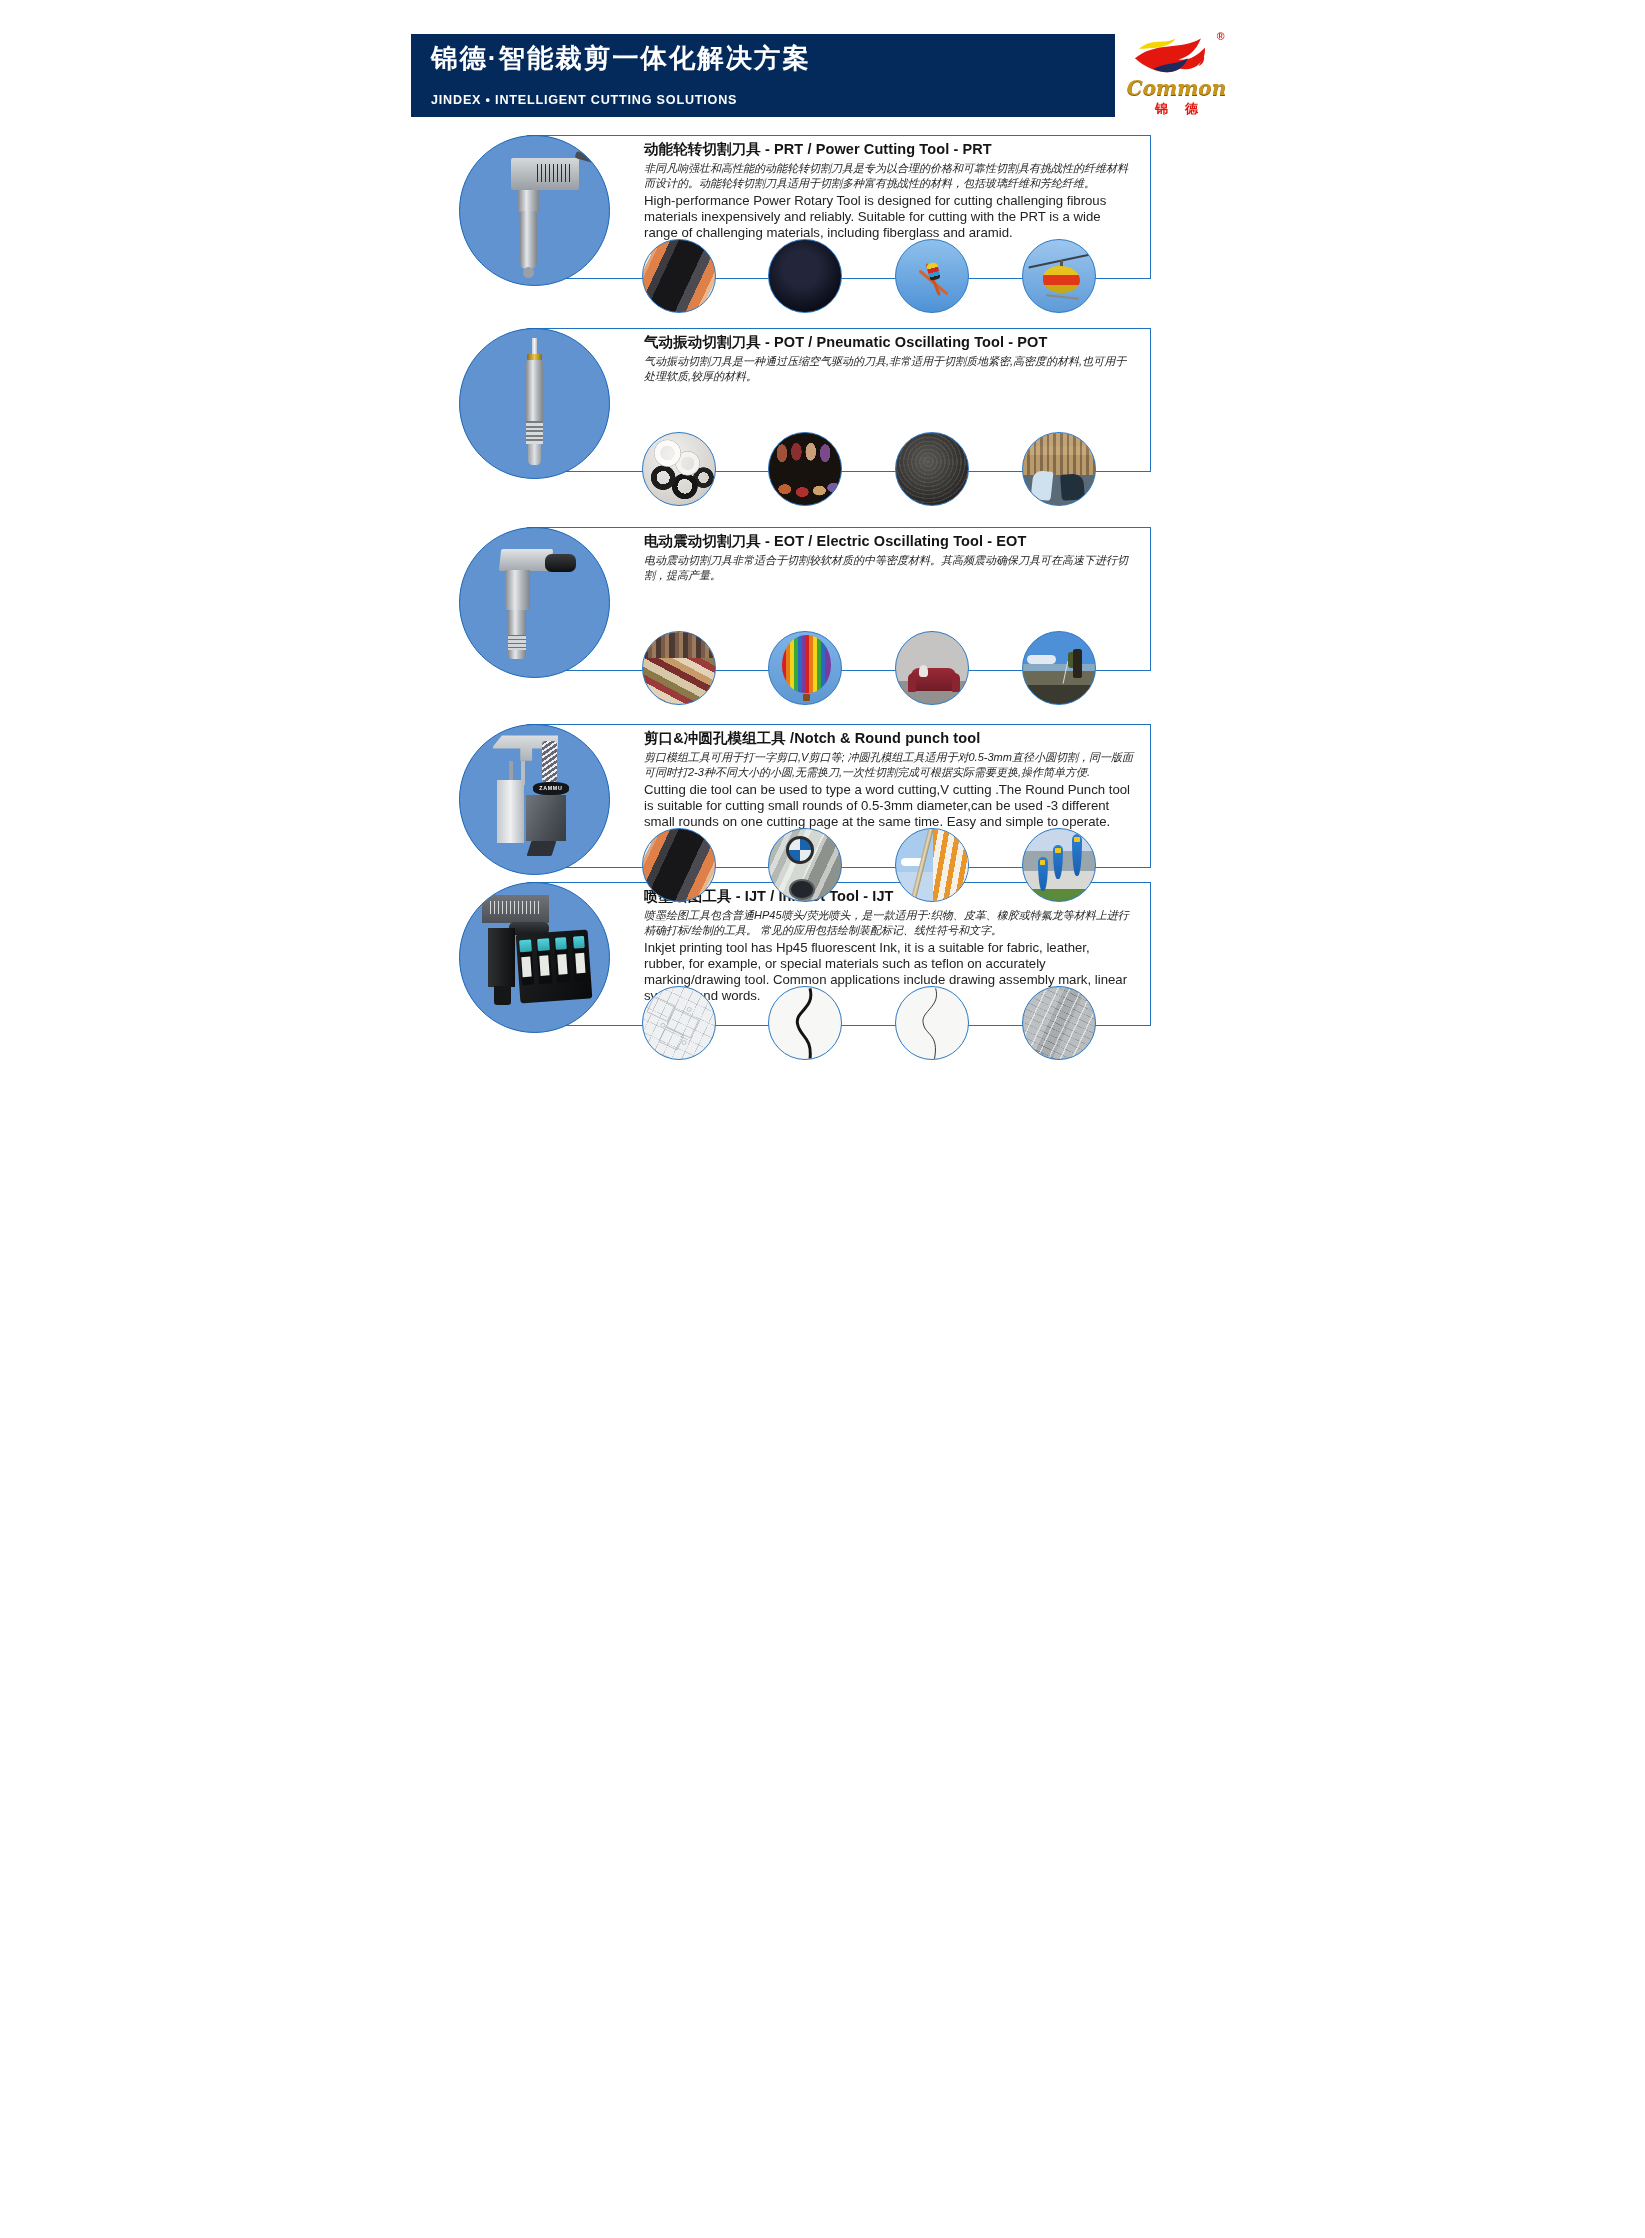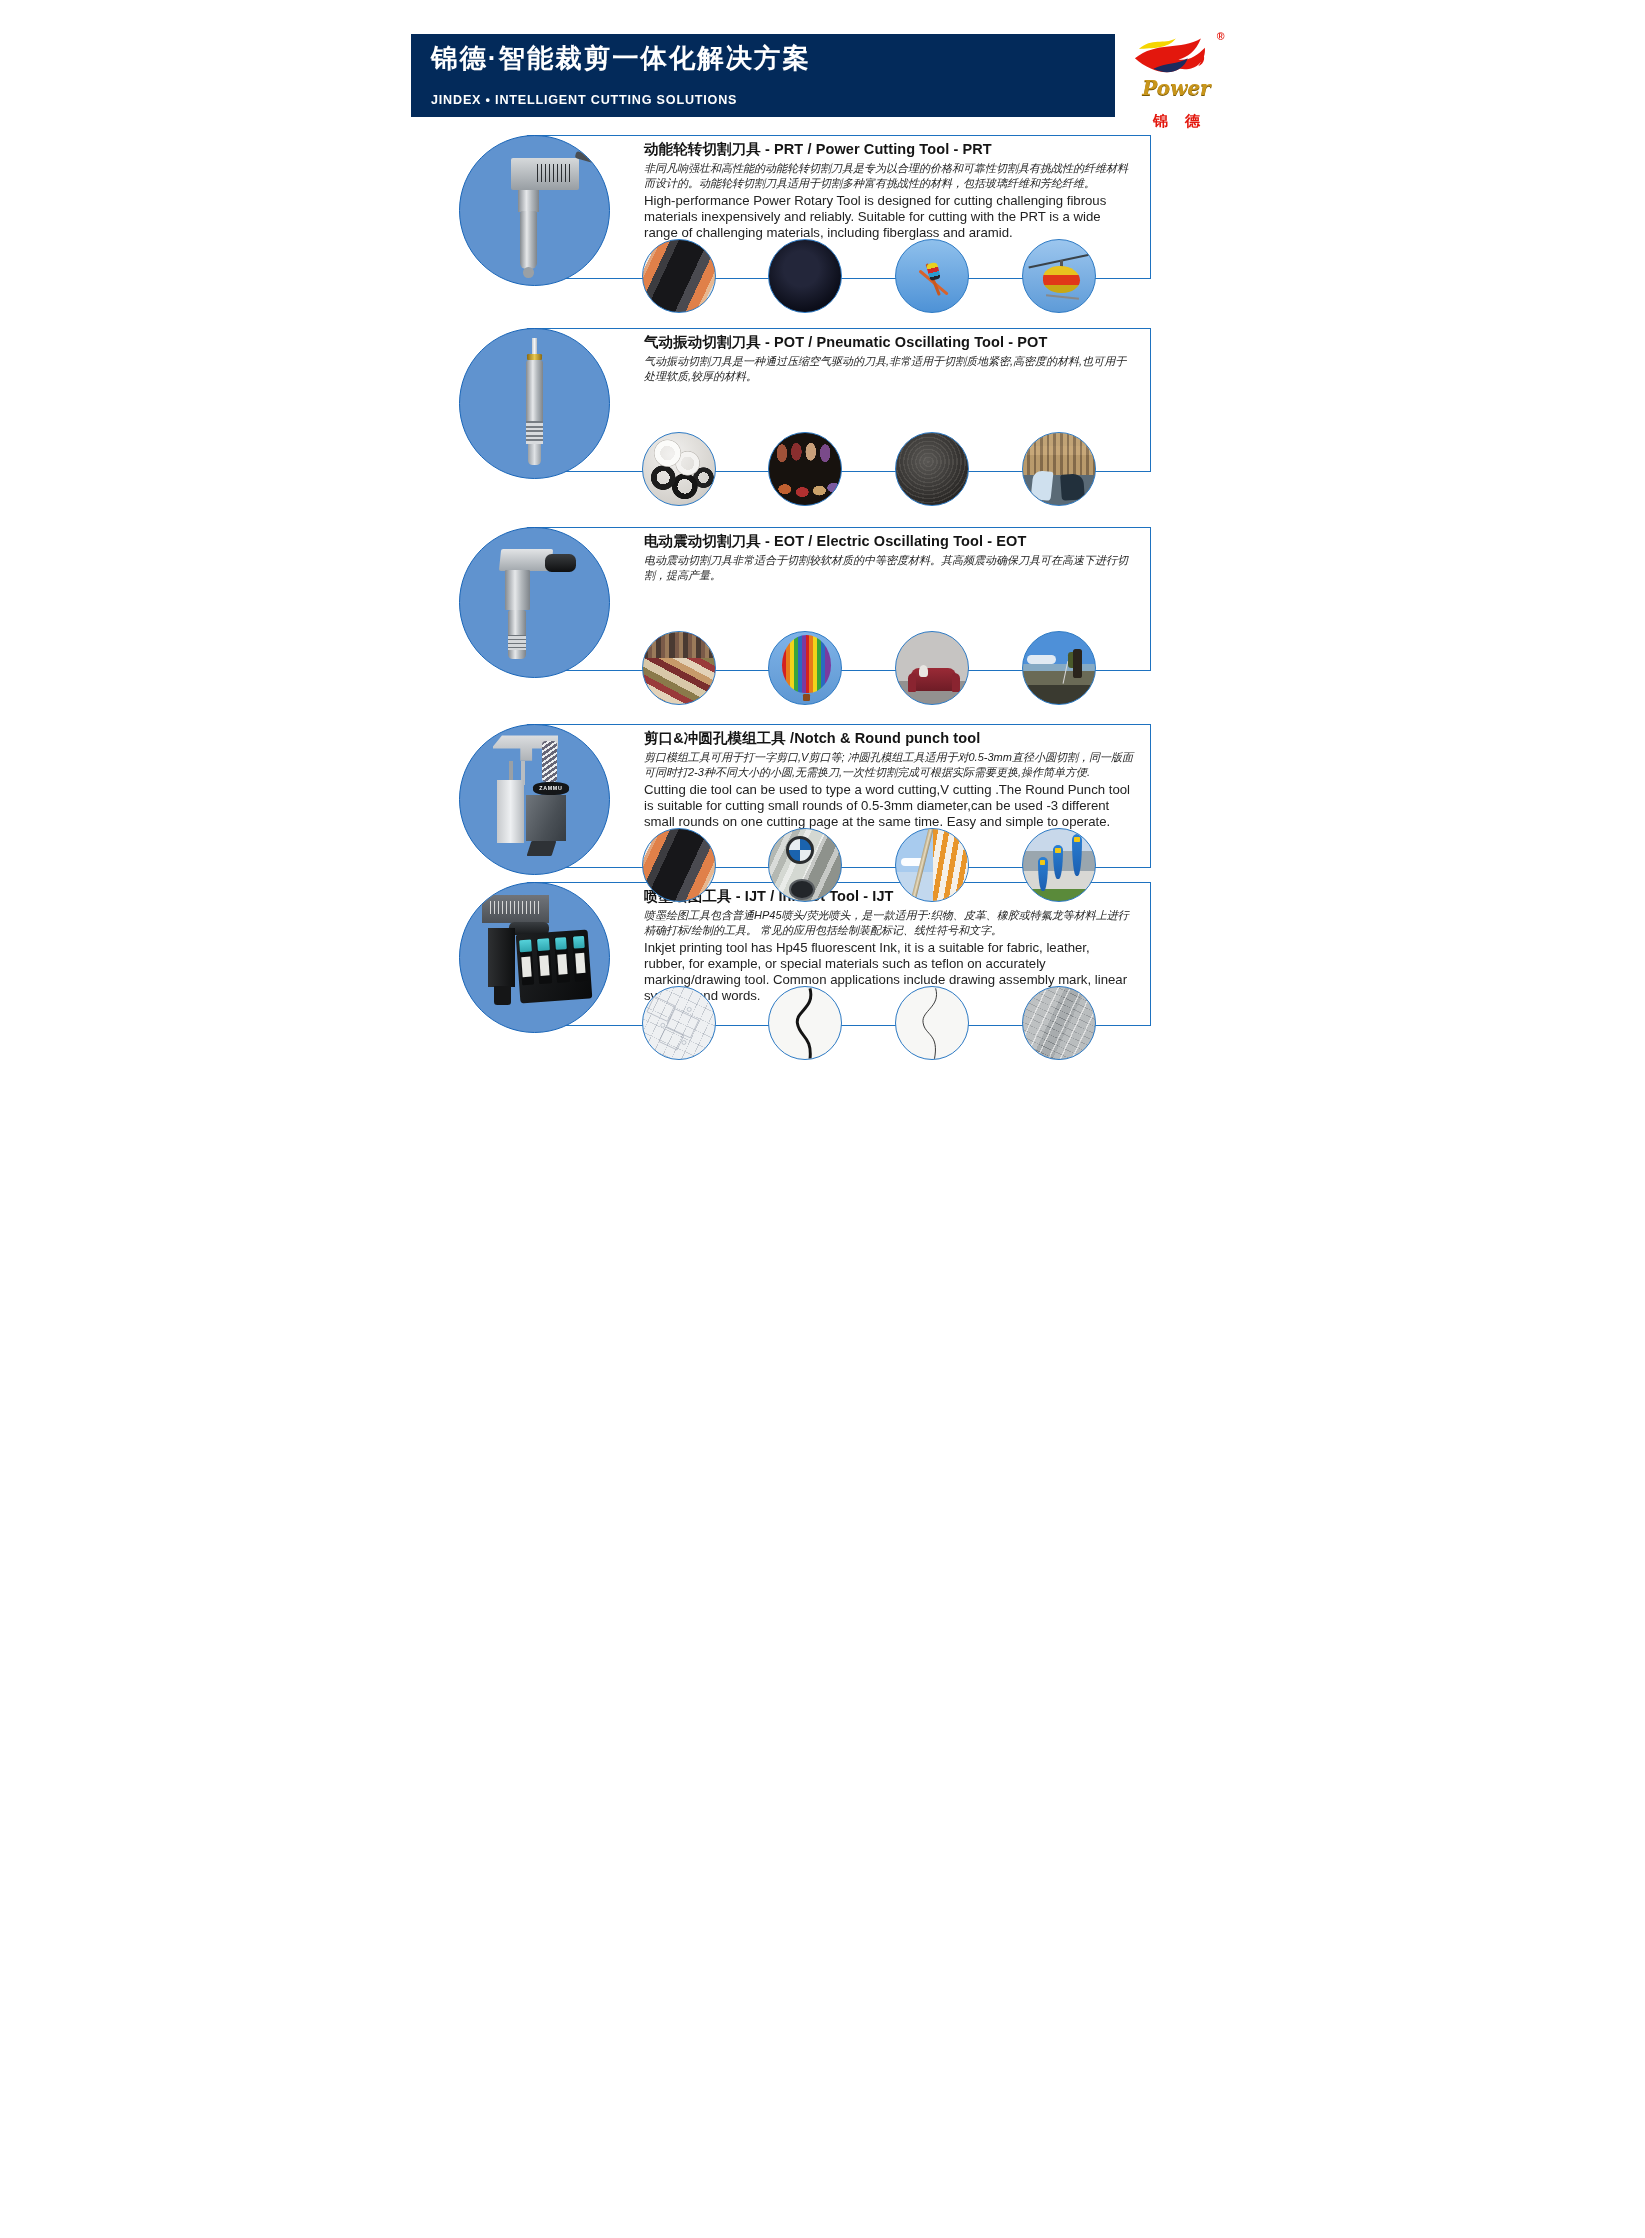--- a/index.html
+++ b/index.html
@@ -18,21 +18,21 @@
   .title-cn { font-size:26.4px; font-weight:bold; letter-spacing:2px; line-height:34px; }
   .title-en { font-size:12.6px; font-weight:bold; letter-spacing:0.8px; line-height:17px; margin-top:17px; }
 
   #logo { position:absolute; left:712px; top:29px; width:107px; height:90px; }
   #logo svg { display:block; margin:0 auto; }
   .logo-brand {
     text-align:center; font-size:20px; font-weight:bold; font-style:italic;
     font-family:"DejaVu Serif", serif;
     color:#c9961b; text-shadow:0 0.7px 0 #7a5a08; line-height:20px; margin-top:-2.6px;
   }
-  .logo-cn { text-align:center; font-size:15px; font-weight:bold; color:#e3170d; letter-spacing:17px; text-indent:17px; margin-top:14px; }
+  .logo-cn { text-align:center; font-size:13px; font-weight:bold; color:#e3170d; letter-spacing:17px; text-indent:17px; margin-top:2px; }
 
   
   .sec { position:absolute; left:0; width:823px; height:185px; }
   .frame { position:absolute; left:116px; top:0; width:622px; height:142px; border:1.3px solid #1e72c0; z-index:0; }
   .tool-circle {
     position:absolute; left:48px; top:0; width:149px; height:149px; border-radius:50%;
     background:#6093cf; border:1.3px solid #1a66b8; z-index:2; overflow:hidden;
   }
   .txt { position:absolute; left:233px; top:5.3px; width:489px; z-index:1; }
   .sec-title { margin:0 0 2px 0; font-size:14.5px; font-weight:bold; color:#141414; letter-spacing:0.1px; }
@@ -192,21 +192,21 @@
   </div>
 
   <div id="logo">
     <svg width="99" height="52" viewBox="0 0 150 78">
       <path d="M18 30 C38 12 55 24 74 14 C62 30 38 28 18 30 Z" fill="#f5d500"></path>
       <path d="M12 44 C44 18 82 32 112 14 C104 34 92 42 78 46 C94 48 106 40 118 28 C120 50 102 64 80 60 C60 72 32 62 12 44 Z" fill="#e3170d"></path>
       <path d="M40 60 C60 50 76 54 92 44 C86 62 64 72 40 60 Z" fill="#1c2b5e"></path>
       <path d="M112 34 C120 40 118 52 108 56 C114 48 114 42 112 34 Z" fill="#e3170d"></path>
       <text x="136" y="16" font-size="16" font-weight="bold" fill="#e3170d">®</text>
     </svg>
-    <div class="logo-brand">Power</div>
+    <div class="logo-brand">Common</div>
     <div class="logo-cn">锦德</div>
   </div>
 
   <div class="sec" style="top:135px">
     <div class="frame"></div>
     <div class="tool-circle">
       <div class="prt-box"></div>
       <div class="prt-vents"></div>
       <div class="prt-cable"></div>
       <div class="prt-neck metalV"></div>

